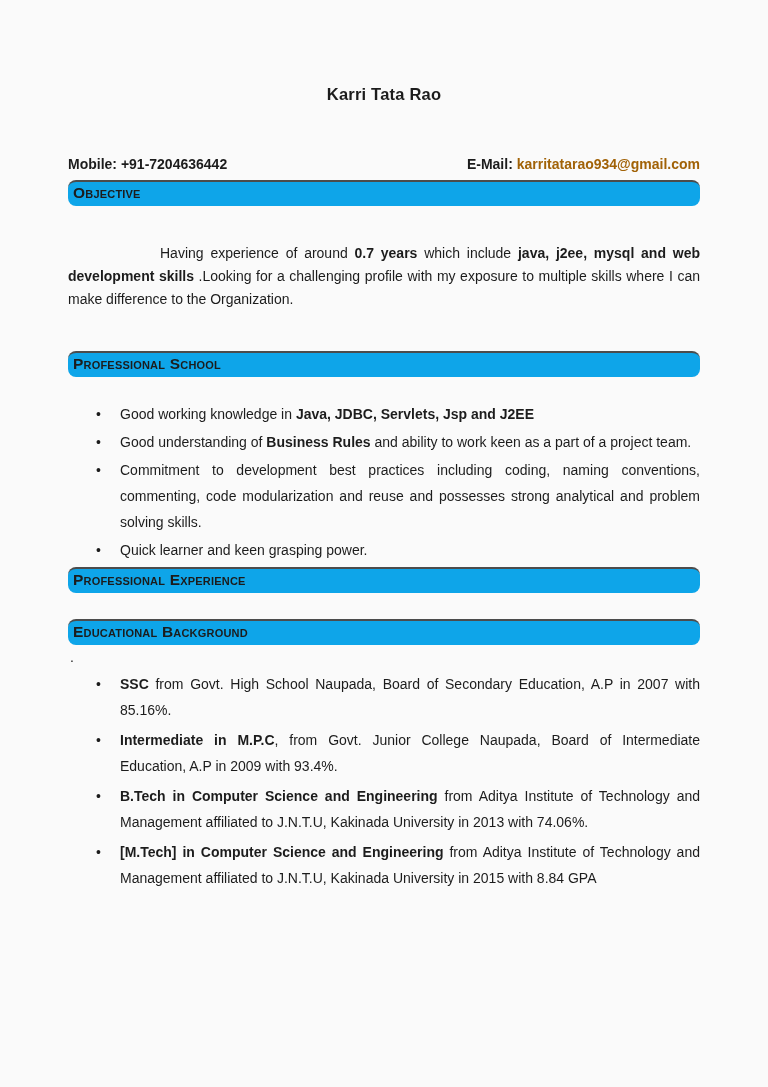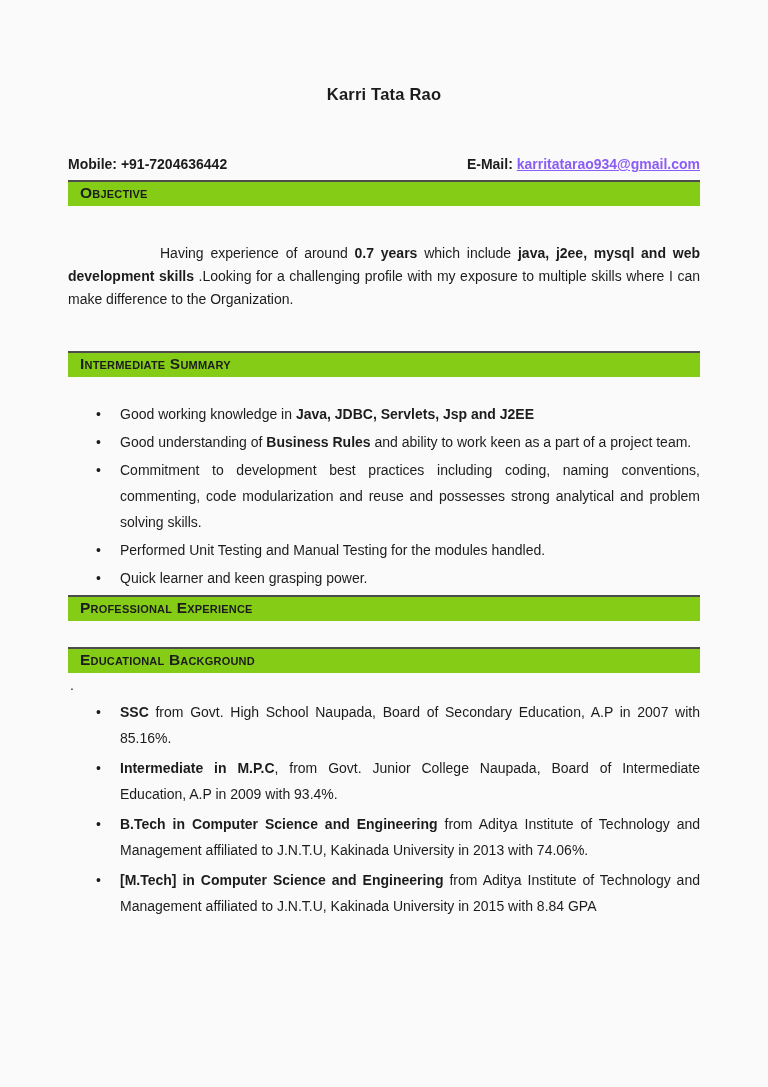--- a/index.html
+++ b/index.html
@@ -22,31 +22,31 @@
     letter-spacing:.2px;
   }
   .contact-row {
     display:flex;
     justify-content:space-between;
     align-items:flex-start;
     margin-top:52px;
     font-weight:bold;
   }
   .email-link {
-    color:#8b5cf6;
-    text-decoration:underline;
+    color:#a16207;
     font-weight:bold;
     cursor:pointer;
     margin-top:48px;
   }
   .section-bar {
     margin-top:8px;
-    background:#84cc16;
+    background:#0ea5e9;
     border-top:2px solid #4c4c4c;
-    padding:2px 5px 4px 12px;
+    padding:2px 5px 4px 5px;
+    border-radius:8px;
   }
   .section-title {
     font-variant:small-caps;
     font-weight:bold;
     font-size:15.5px;
     letter-spacing:.2px;
   }
   .bar-summary   { margin-top:40px; }
   .bar-experience{ margin-top:4px; }
   .bar-education { margin-top:26px; }
@@ -98,28 +98,27 @@
     </div>
   </div>
 
   <div class="section-bar">
     <span class="section-title">Objective</span>
   </div>
 
   <p class="objective-text"><span>Having experience of around </span><b>0.7 years</b><span> which include </span><b>java, j2ee, mysql and web development skills</b><span> .Looking for a challenging profile with my exposure to multiple skills where I can make difference to the Organization.</span></p>
 
   <div class="section-bar bar-summary">
-    <span class="section-title">Intermediate Summary</span>
+    <span class="section-title">Professional School</span>
   </div>
 
   <ul class="bullets">
     <li><span>Good working knowledge in </span><b>Java, JDBC, Servlets, Jsp and J2EE</b></li>
     <li><span>Good understanding of </span><b>Business Rules</b><span> and ability to work keen as a part of a project team.</span></li>
     <li><span>Commitment to development best practices including coding, naming conventions, commenting, code modularization and reuse and possesses strong analytical and problem solving skills.</span></li>
-    <li><span>Performed Unit Testing and Manual Testing for the modules handled.</span></li>
     <li><span>Quick learner and keen grasping power.</span></li>
   </ul>
 
   <div class="section-bar bar-experience">
     <span class="section-title">Professional Experience</span>
   </div>
 
 
   <div class="section-bar bar-education">
     <span class="section-title">Educational Background</span>

